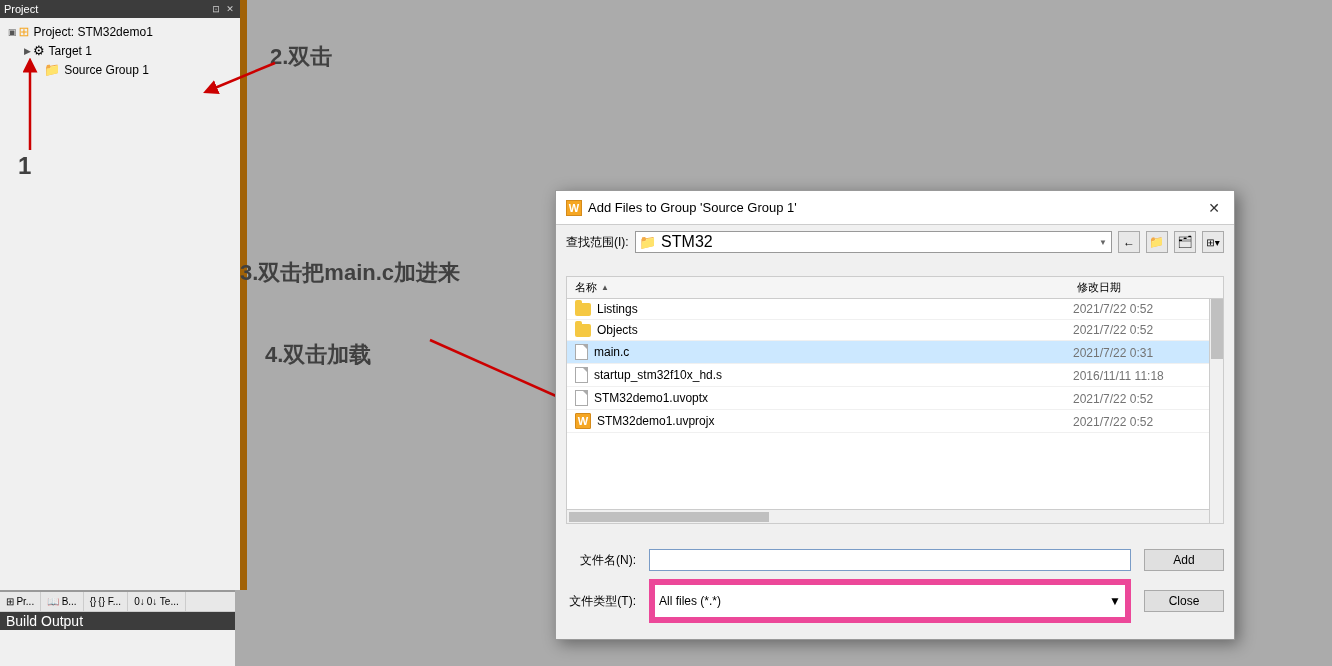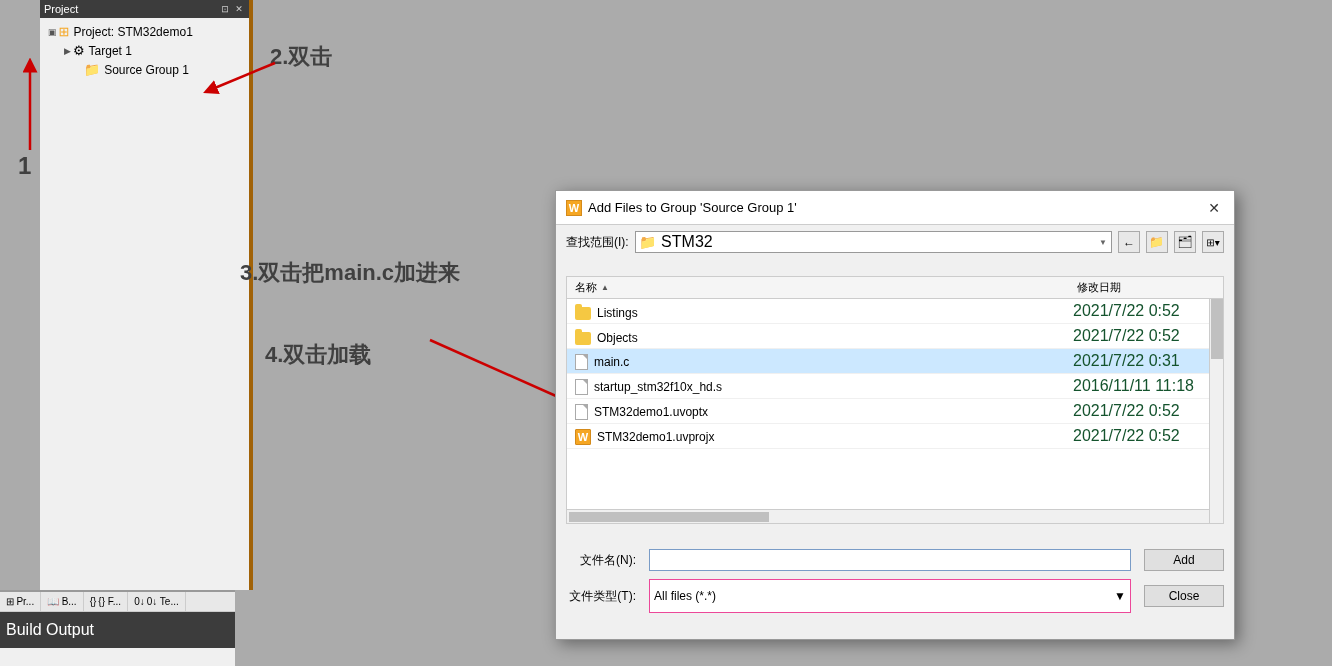--- a/index.html
+++ b/index.html
@@ -10,25 +10,24 @@
       font-family: 'Segoe UI', Arial, sans-serif;
       font-size: 12px;
       overflow: hidden;
       position: relative;
     }
 
     
     .left-panel {
       position: absolute;
       top: 0; left: 0;
-      width: 213px;
+      width: 247px;
       height: 590px;
       background: #f0f0f0;
-      border-right: 4px solid #a16207;
-      margin-left: 40px;
+      border-right: 7px solid #a16207;
     }
     .panel-titlebar {
       display: flex;
       align-items: center;
       justify-content: space-between;
       background: #3c3c3c;
       color: white;
       padding: 2px 4px;
       font-size: 11px;
       height: 18px;
@@ -95,22 +94,22 @@
       padding: 0 6px;
       font-size: 10px;
       border-right: 1px solid #ccc;
       cursor: pointer;
       gap: 2px;
     }
     .build-output-bar {
       background: #3c3c3c;
       color: white;
       padding: 2px 6px;
-      font-size: 16px;
-      height: 36px;
+      font-size: 14px;
+      height: 18px;
       display: flex;
       align-items: center;
     }
     .arrow-svg {
       position: absolute;
       pointer-events: none;
     }
 
     
     .dialog-overlay {
@@ -229,22 +228,22 @@
     .file-cell-name {
       flex: 1;
       padding-left: 8px;
       font-size: 12px;
       display: flex;
       align-items: center;
       gap: 6px;
     }
     .file-cell-date {
       width: 150px;
-      font-size: 16px;
-      color: #14532d;
+      font-size: 12px;
+      color: #737373;
     }
     .file-icon-folder {
       width: 16px; height: 13px;
       background: #f5c842;
       position: relative;
       display: inline-block;
       border-radius: 0 2px 2px 2px;
     }
     .file-icon-folder::before {
       content: '';
@@ -333,21 +332,21 @@
       height: 22px;
       border: 1px solid #7a9cc7;
       padding: 0 4px;
       font-size: 12px;
       outline: none;
       background: white;
     }
     .dialog-select {
       flex: 1;
       height: 22px;
-      border: 1px solid #ec4899;
+      border: 6px solid #ec4899;
       background: white;
       font-size: 12px;
       display: flex;
       align-items: center;
       padding: 16px 4px;
       justify-content: space-between;
       cursor: pointer;
     }
     .dialog-btn {
       width: 80px;

